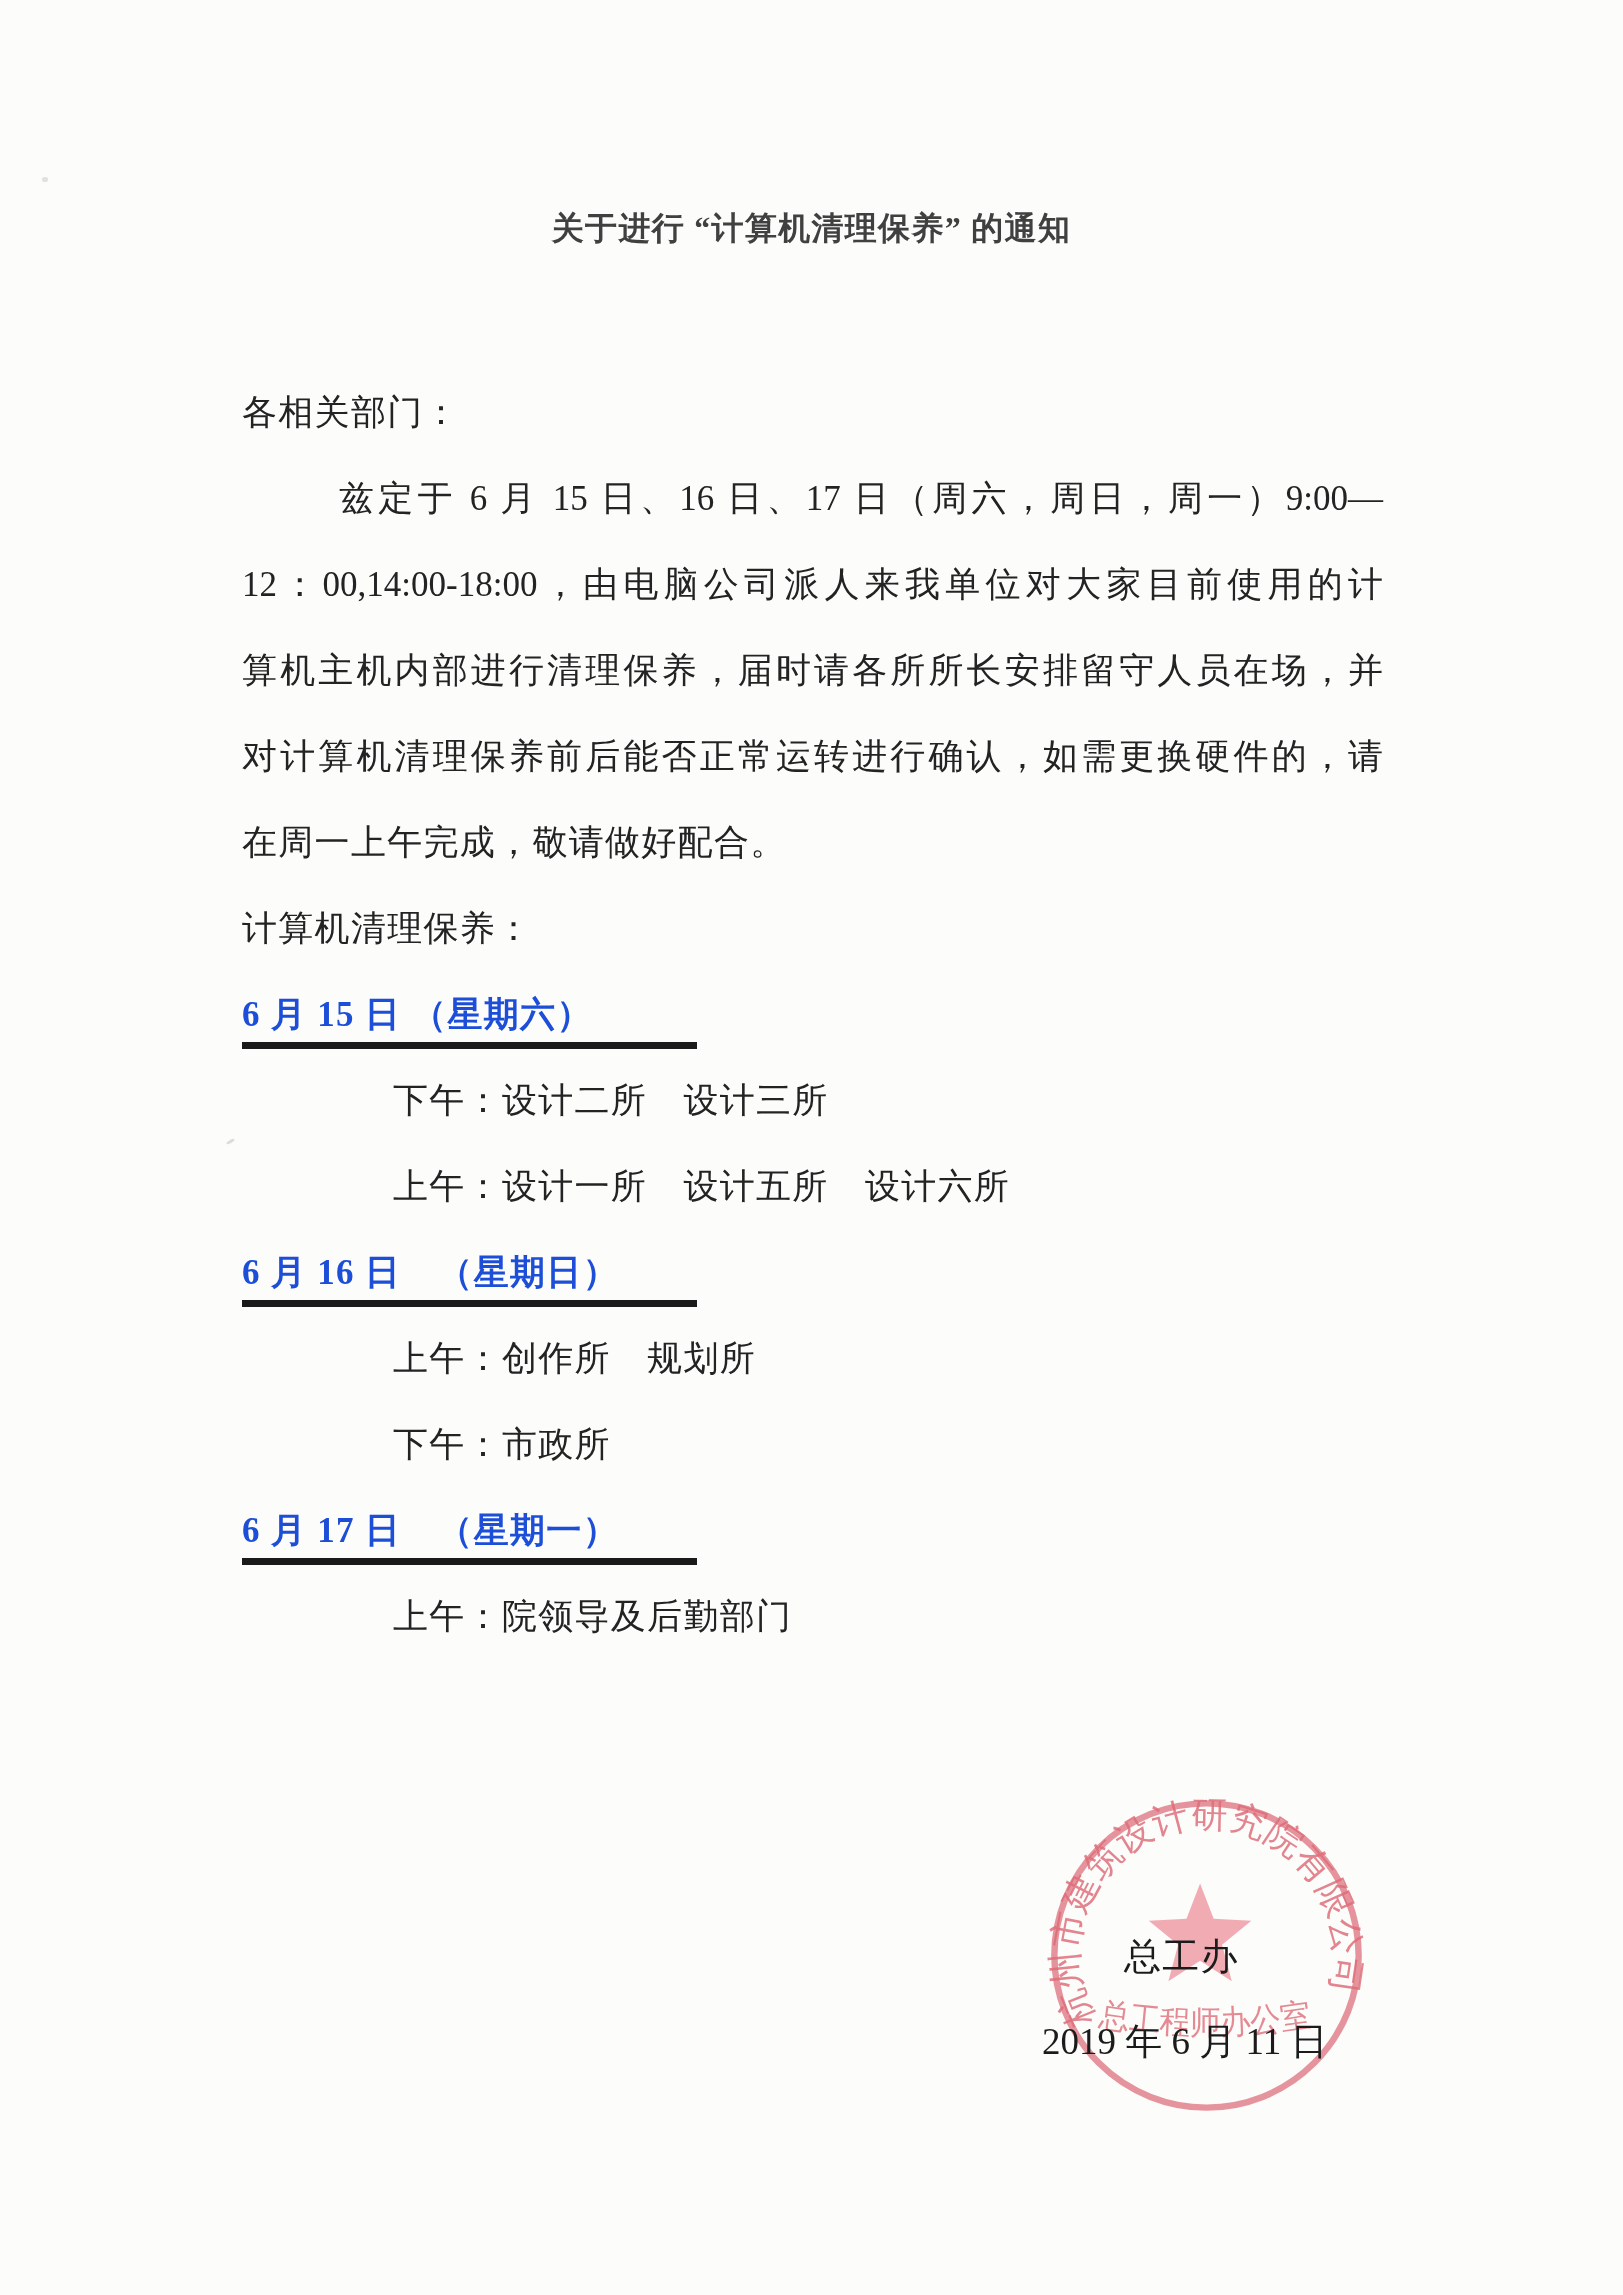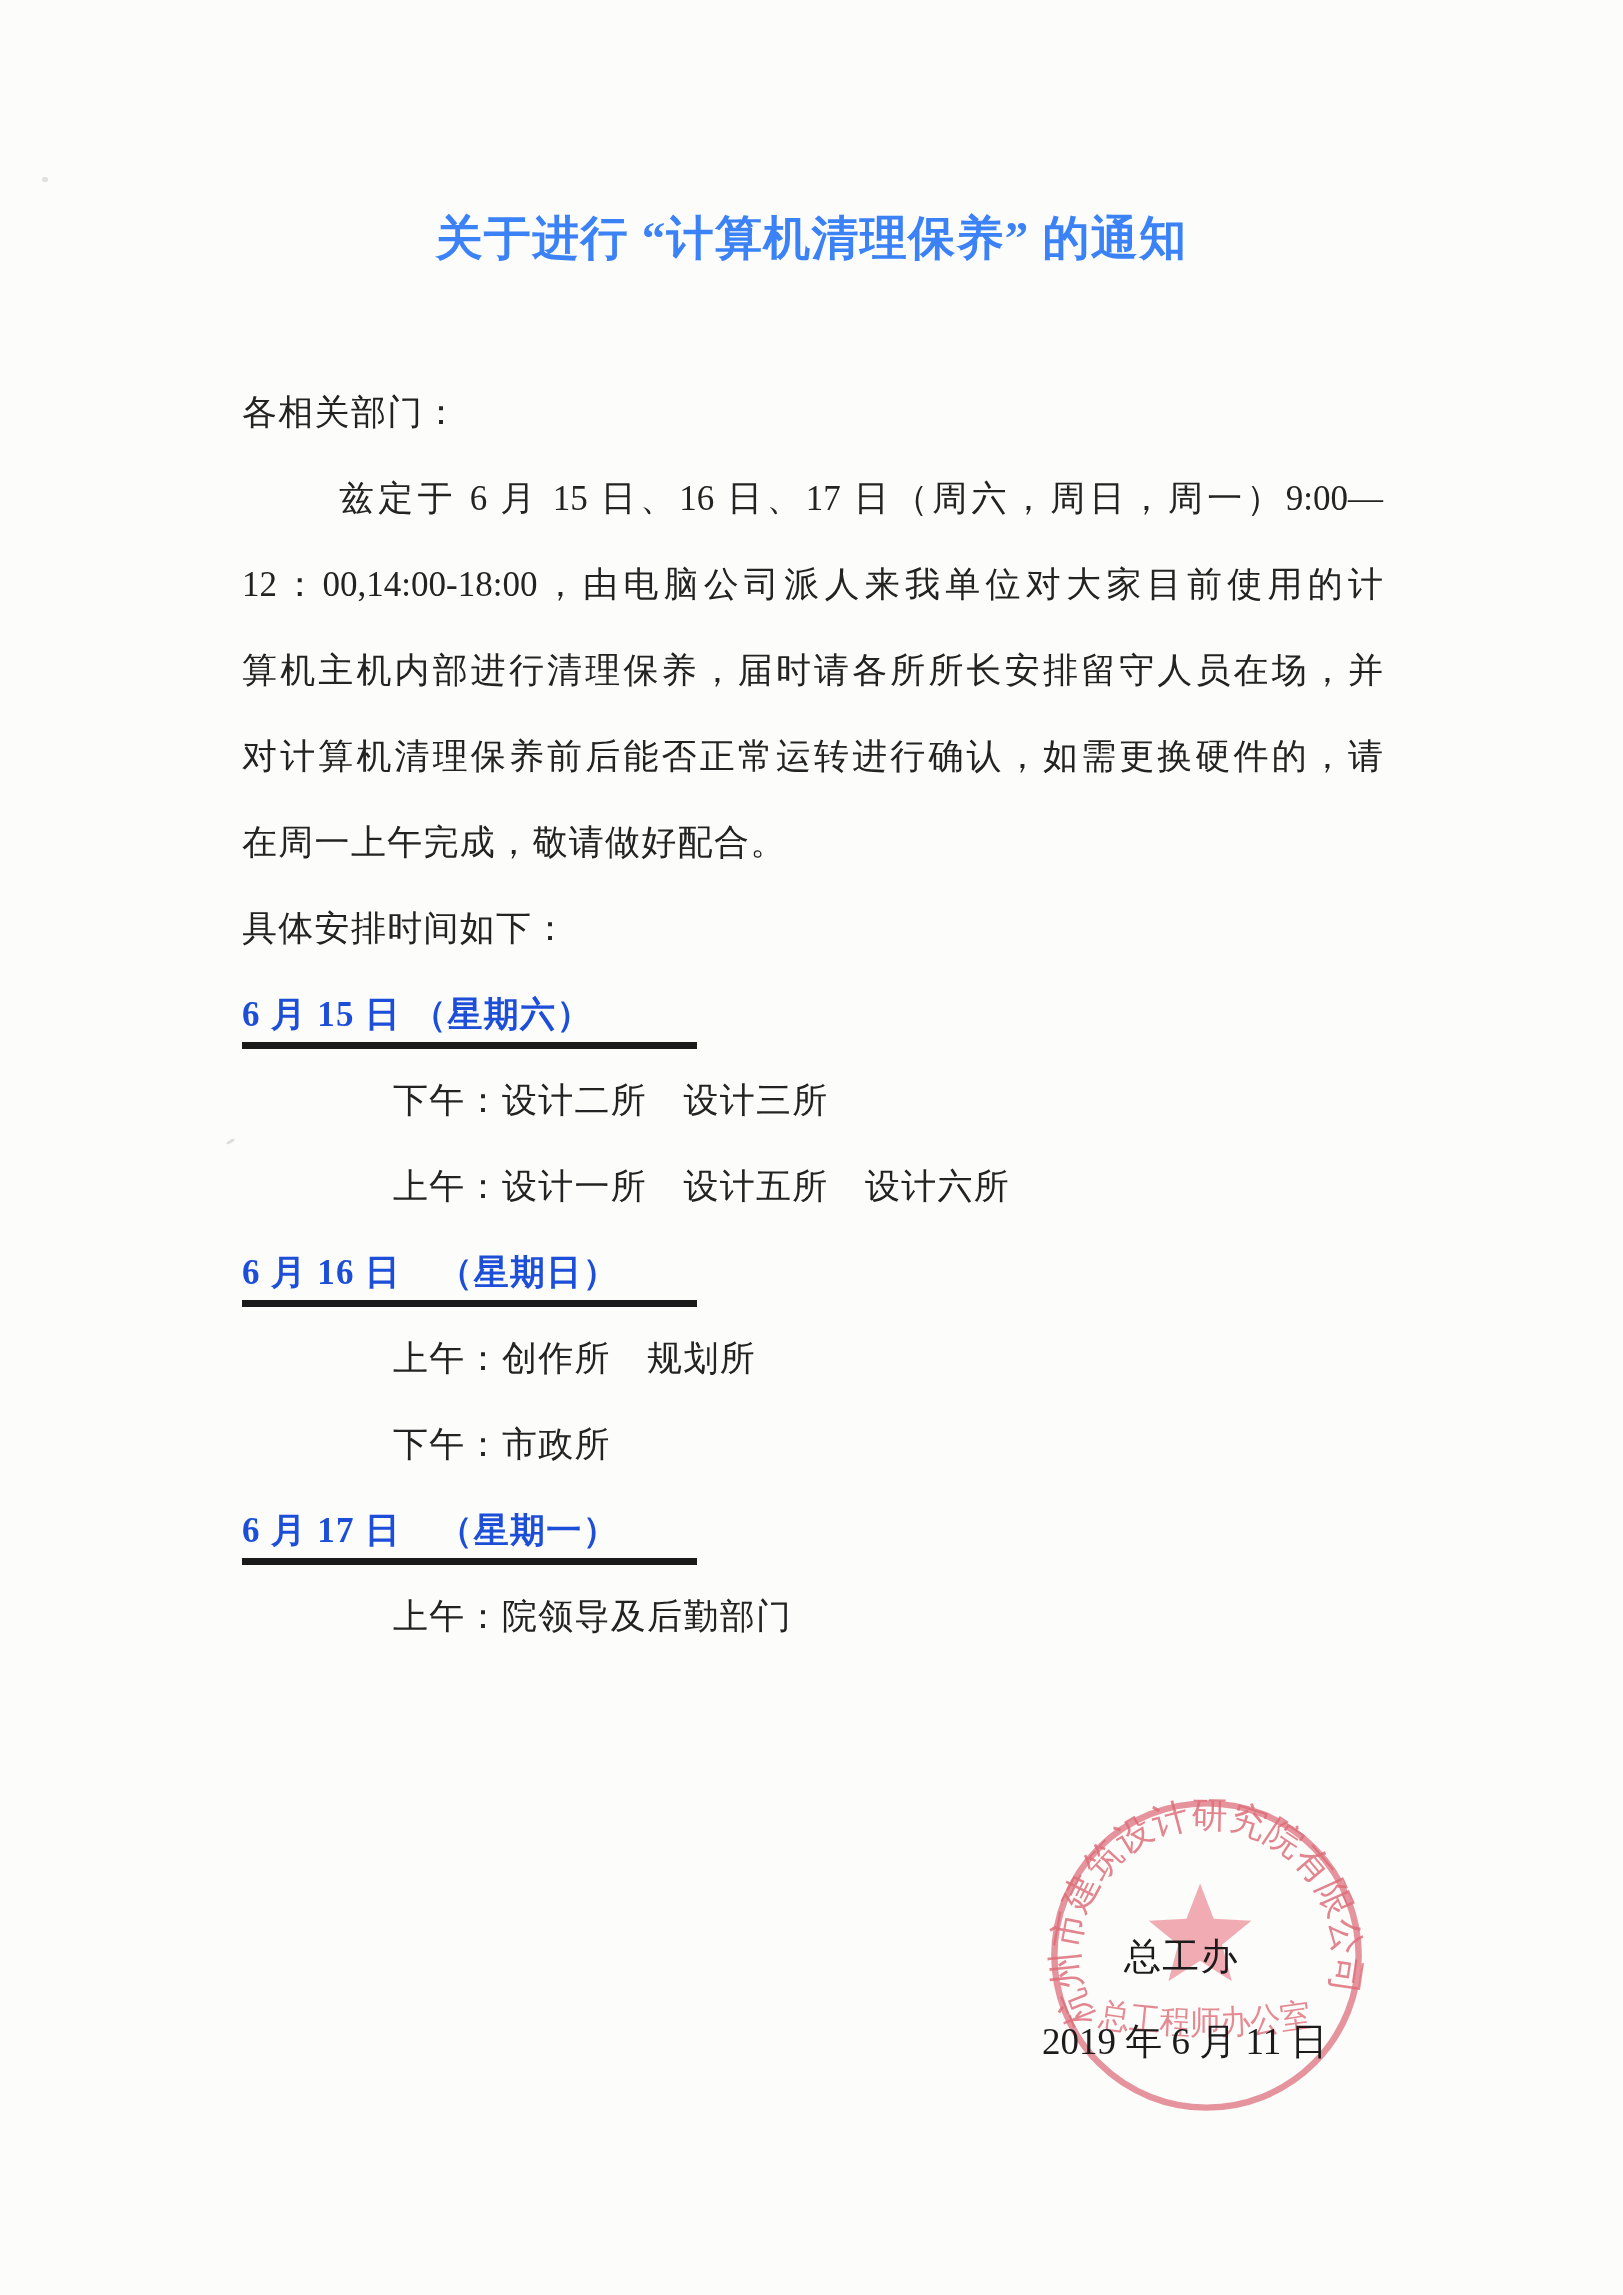--- a/index.html
+++ b/index.html
@@ -8,24 +8,24 @@
     position: relative;
     background: #fcfcfb;
     overflow: hidden;
     font-family: "Liberation Serif", "DejaVu Serif", serif;
     color: #232323;
   }
   .page-title {
     position: absolute;
     top: 207px; left: 0; width: 100%;
     text-align: center;
-    font-size: 47px;
+    font-size: 32px;
     font-weight: 700;
     letter-spacing: 1.3px;
-    color: #3b82f6;
+    color: #404040;
     white-space: nowrap;
   }
   .content {
     position: absolute;
     left: 242px; top: 370px;
     width: 1141px;
     font-size: 35px;
   }
   .line {
     height: 86px;
@@ -87,21 +87,21 @@
 
 <div class="content">
   <div class="line salutation">各相关部门：</div>
 
   <div class="line para para-first">兹定于 6 月 15 日、16 日、17 日（周六，周日，周一）9:00—</div>
   <div class="line para">12：00,14:00-18:00，由电脑公司派人来我单位对大家目前使用的计</div>
   <div class="line para">算机主机内部进行清理保养，届时请各所所长安排留守人员在场，并</div>
   <div class="line para">对计算机清理保养前后能否正常运转进行确认，如需更换硬件的，请</div>
   <div class="line para para-last">在周一上午完成，敬请做好配合。</div>
 
-  <div class="line intro">具体安排时间如下：</div>
+  <div class="line intro">计算机清理保养：</div>
 
   <div class="line">
     <span class="sched-heading">6 月 15 日 （星期六）</span>
   </div>
   <div class="line sched-row">下午：设计二所　设计三所</div>
   <div class="line sched-row">上午：设计一所　设计五所　设计六所</div>
 
   <div class="line">
     <span class="sched-heading">6 月 16 日　（星期日）</span>
   </div>

